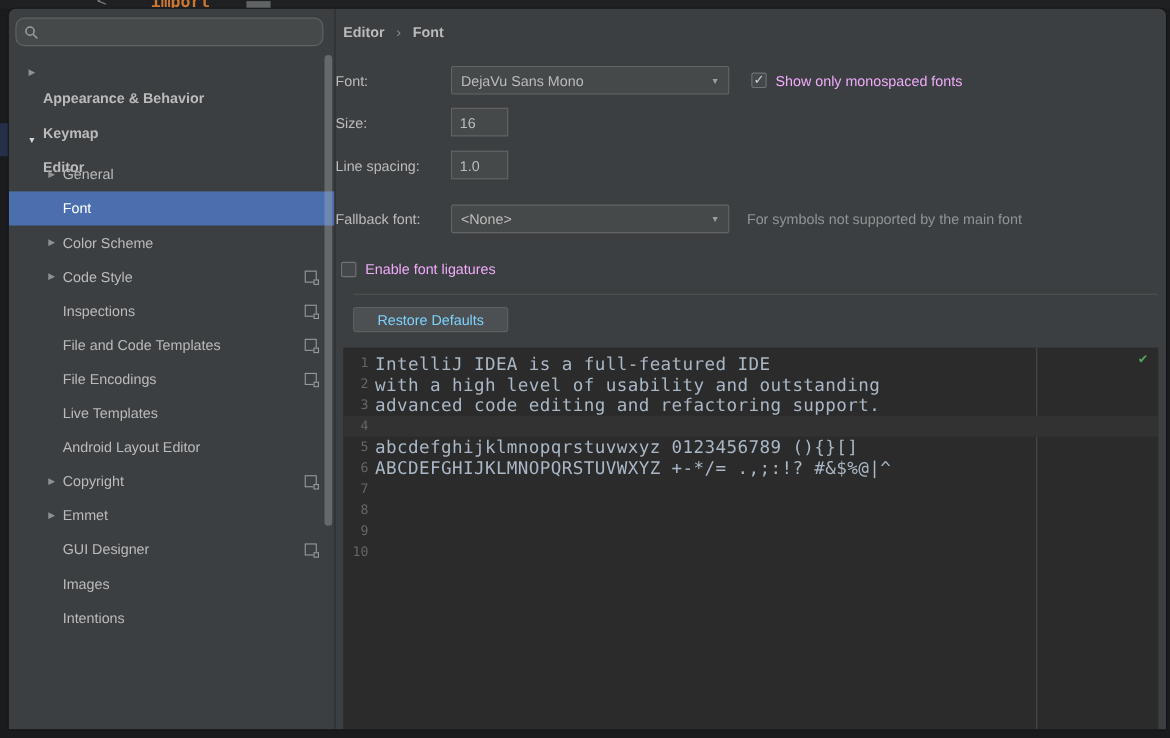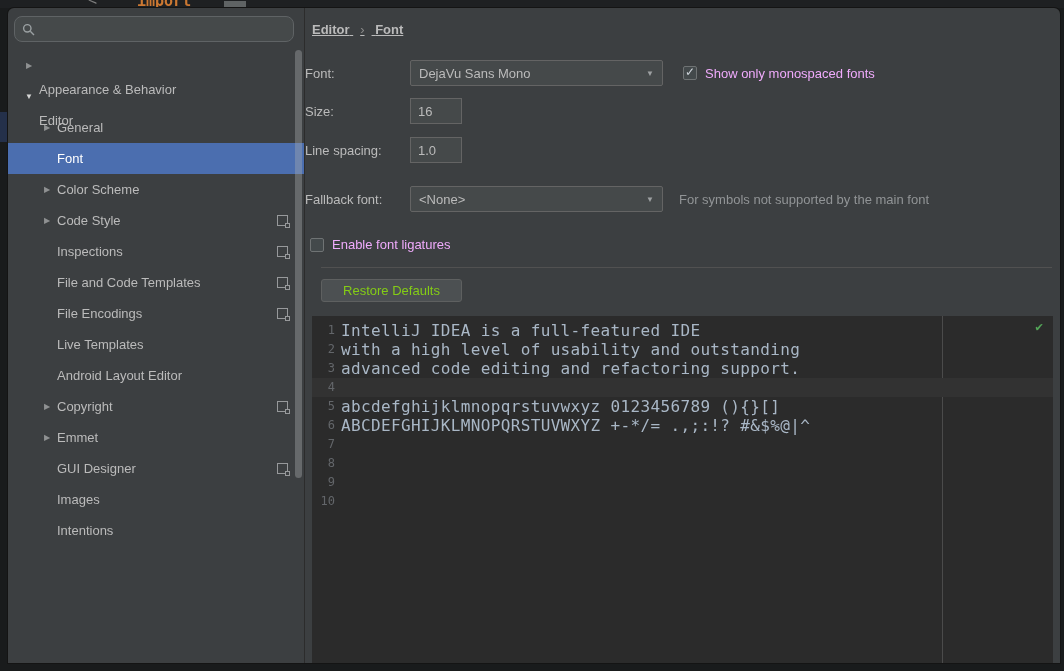--- a/index.html
+++ b/index.html
@@ -33,36 +33,36 @@
   .sidebar { width:297px; flex:0 0 297px; border-right:1px solid #2c2c2c; position:relative;
              padding-top:8px; overflow:hidden; }
   .search { margin:0 10px 6px 6px; height:26px; background:#45494a; border:1px solid #5f6365;
             border-radius:8px; display:flex; align-items:center; padding:0 7px; }
   .search input { flex:1; background:transparent; border:none; outline:none; color:#bbb;
                   font-size:13px; margin-left:6px; font-family:"Liberation Sans",sans-serif; }
   .tree { margin-top:8px; }
   .tree-row { height:31px; display:flex; align-items:center; position:relative;
               color:#bbbbbb; font-size:13px; cursor:default; }
   .tree-row.selected { background:#4b6eaf; color:#ffffff; }
-  .tree-row.bold .tree-label { font-weight:normal;margin-top:48px; }
+  .tree-row.bold .tree-label { font-weight:bold;margin-top:48px; }
   .arrow { width:14px; flex:0 0 14px; text-align:center; font-size:8px; color:#8f9192; }
   .arrow.down { color:#d6d6d6; }
   .level0 .arrow { margin-left:14px; }
   .level1 .arrow { margin-left:32px; }
   .tree-label { margin-left:3px; white-space:nowrap; }
   .page-badge { position:absolute; right:16px; top:10px; width:11px; height:11px;
                 border:1px solid #97999b; background:transparent; }
   .page-badge span { position:absolute; right:-3px; bottom:-3px; width:5px; height:5px;
                      background:#3c3f41; border:1px solid #97999b; }
   .scrollbar-thumb { position:absolute; right:2px; top:42px; width:7px; height:428px;
                      background:rgba(170,174,176,.38); border-radius:4px; }
 
   
   .main { flex:1; display:flex; flex-direction:column; min-width:0; position:relative; }
-  .breadcrumb { margin:14px 0 0 7px; font-size:13px; color:#bbb;text-decoration:underline; }
+  .breadcrumb { margin:14px 0 0 7px; font-size:13px; color:#bbb; }
   .breadcrumb .seg { font-weight:bold; }
   .breadcrumb .sep { color:#8a8a8a; margin:0 7px; }
 
   .form { }
   .form-row { display:flex; align-items:center; }
   .form-label { width:105px; color:#bbbbbb; font-size:13px; flex:0 0 105px; }
   .combo { width:253px; height:26px; background:#45494a; border:1px solid #646464; border-radius:2px;
            display:flex; align-items:center; padding:0 8px; position:relative; color:#bbbbbb;
            font-size:13px; cursor:default; }
   .combo .combo-arrow { position:absolute; right:8px; top:8px; font-size:8px; color:#9da0a2; }
@@ -71,21 +71,21 @@
   .checkbox { width:14px; height:14px; background:#43494b; border:1px solid #6f7374;
               border-radius:2px; position:relative; flex:0 0 14px; cursor:default; }
   .checkbox .check-glyph { display:none; position:absolute; left:1px; top:-2px;
                            color:#cdd3d9; font-size:12px; }
   .checkbox.checked .check-glyph { display:block; }
   .check-label { margin-left:8px; color:#f0abfc; font-size:13px; }
   .hint { margin-left:16px; color:#919496; font-size:13px; }
 
   .separator { height:1px; background:#515151; margin:15px 8px 0 16px; }
   .restore-btn { margin:11px 0 0 16px; width:141px; height:23px; background:#4c5052;
-                 border:1px solid #5e6060; border-radius:3px; color:#84cc16; font-size:13px;
+                 border:1px solid #5e6060; border-radius:3px; color:#7dd3fc; font-size:13px;
                  display:flex; align-items:center; justify-content:center; cursor:default;
                  font-family:"Liberation Sans",sans-serif; }
 
   
   .editor { flex:1; margin:14px 7px 0 7px; background:#2b2b2b; position:relative; overflow:hidden;
             font-family:"DejaVu Sans Mono",monospace; }
   .editor-lines { padding-top:5px; position:relative; z-index:1; }
   .code-line { display:flex; height:19px; line-height:19px; }
   .code-line.current { background:#323232; }
   .line-num { width:29px; flex:0 0 29px; text-align:right; padding-right:6px; color:#63666a;
@@ -118,20 +118,24 @@
             <line x1="8.3" y1="8.3" x2="12" y2="12" stroke="#9aa0a2" stroke-width="1.4"></line>
           </svg>
           <input placeholder="" style="">
         </div>
         <div class="tree">
             <div class="tree-row level0 bold">
               <span class="arrow">▶</span>
               <span class="tree-label">Appearance &amp; Behavior</span>
             </div>
             <div class="tree-row level0 bold">
+              <span class="arrow"></span>
+              <span class="tree-label">Keymap</span>
+            </div>
+            <div class="tree-row level0 bold">
               <span class="arrow down">▼</span>
               <span class="tree-label">Editor</span>
             </div>
             <div class="tree-row level1">
               <span class="arrow">▶</span>
               <span class="tree-label">General</span>
             </div>
             <div class="tree-row level1 selected">
               <span class="arrow"></span>
               <span class="tree-label">Font</span>

